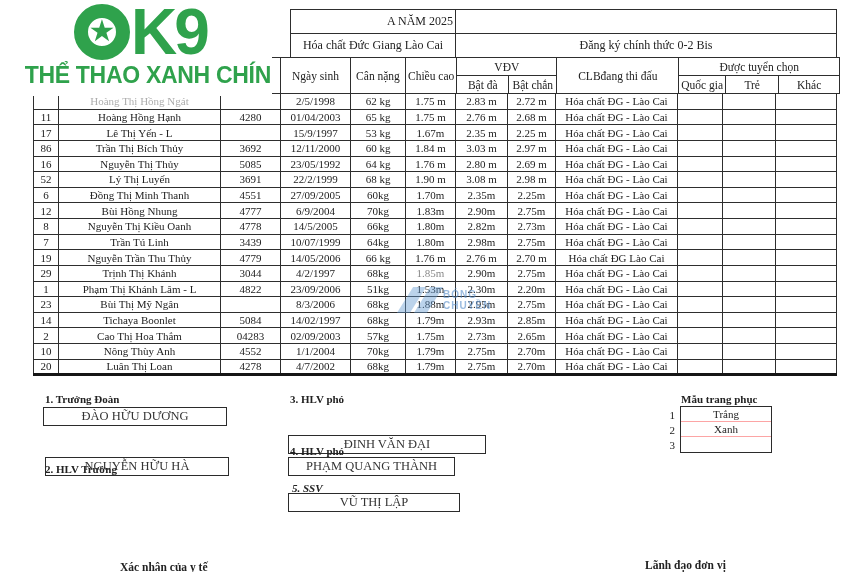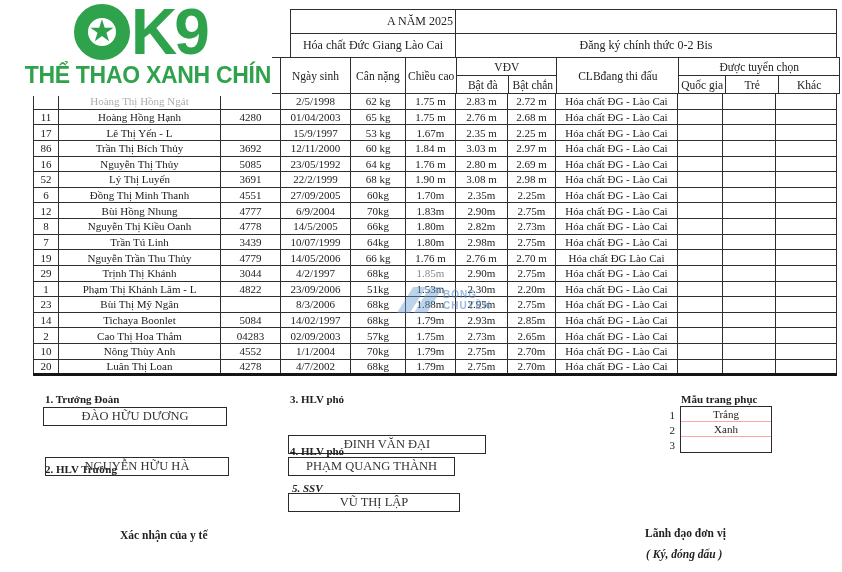--- a/index.html
+++ b/index.html
@@ -48,21 +48,21 @@
   
   .sec-label{font-size:11px;font-weight:bold;color:#222;}
   .sign-box{box-sizing:border-box;border:1.4px solid #2b2b2b;height:19px;line-height:17px;
           text-align:center;font-size:12.5px;color:#333;}
   .uni-title{font-size:11px;font-weight:bold;color:#222;}
   .uni-box{box-sizing:border-box;border:1.2px solid #2b2b2b;width:92px;}
   .uni-row{box-sizing:border-box;height:15px;line-height:14px;text-align:center;
           font-size:11px;border-bottom:1px solid #fca5a5;}
   .uni-row:last-child{border-bottom:none;}
   .uni-no{font-size:11px;color:#222;width:10px;text-align:right;}
-  .foot{font-size:11.5px;font-weight:bold;color:#222;}
+  .foot{font-size:11.5px;font-weight:bold;color:#222;margin-top:32px;}
   .foot-italic{font-style:italic;}
 </style>
 </head>
 <body>
 
 <div class="page">
 
   <table class="abs grid topbox">
     <colgroup>
         <col style="width:165px">

